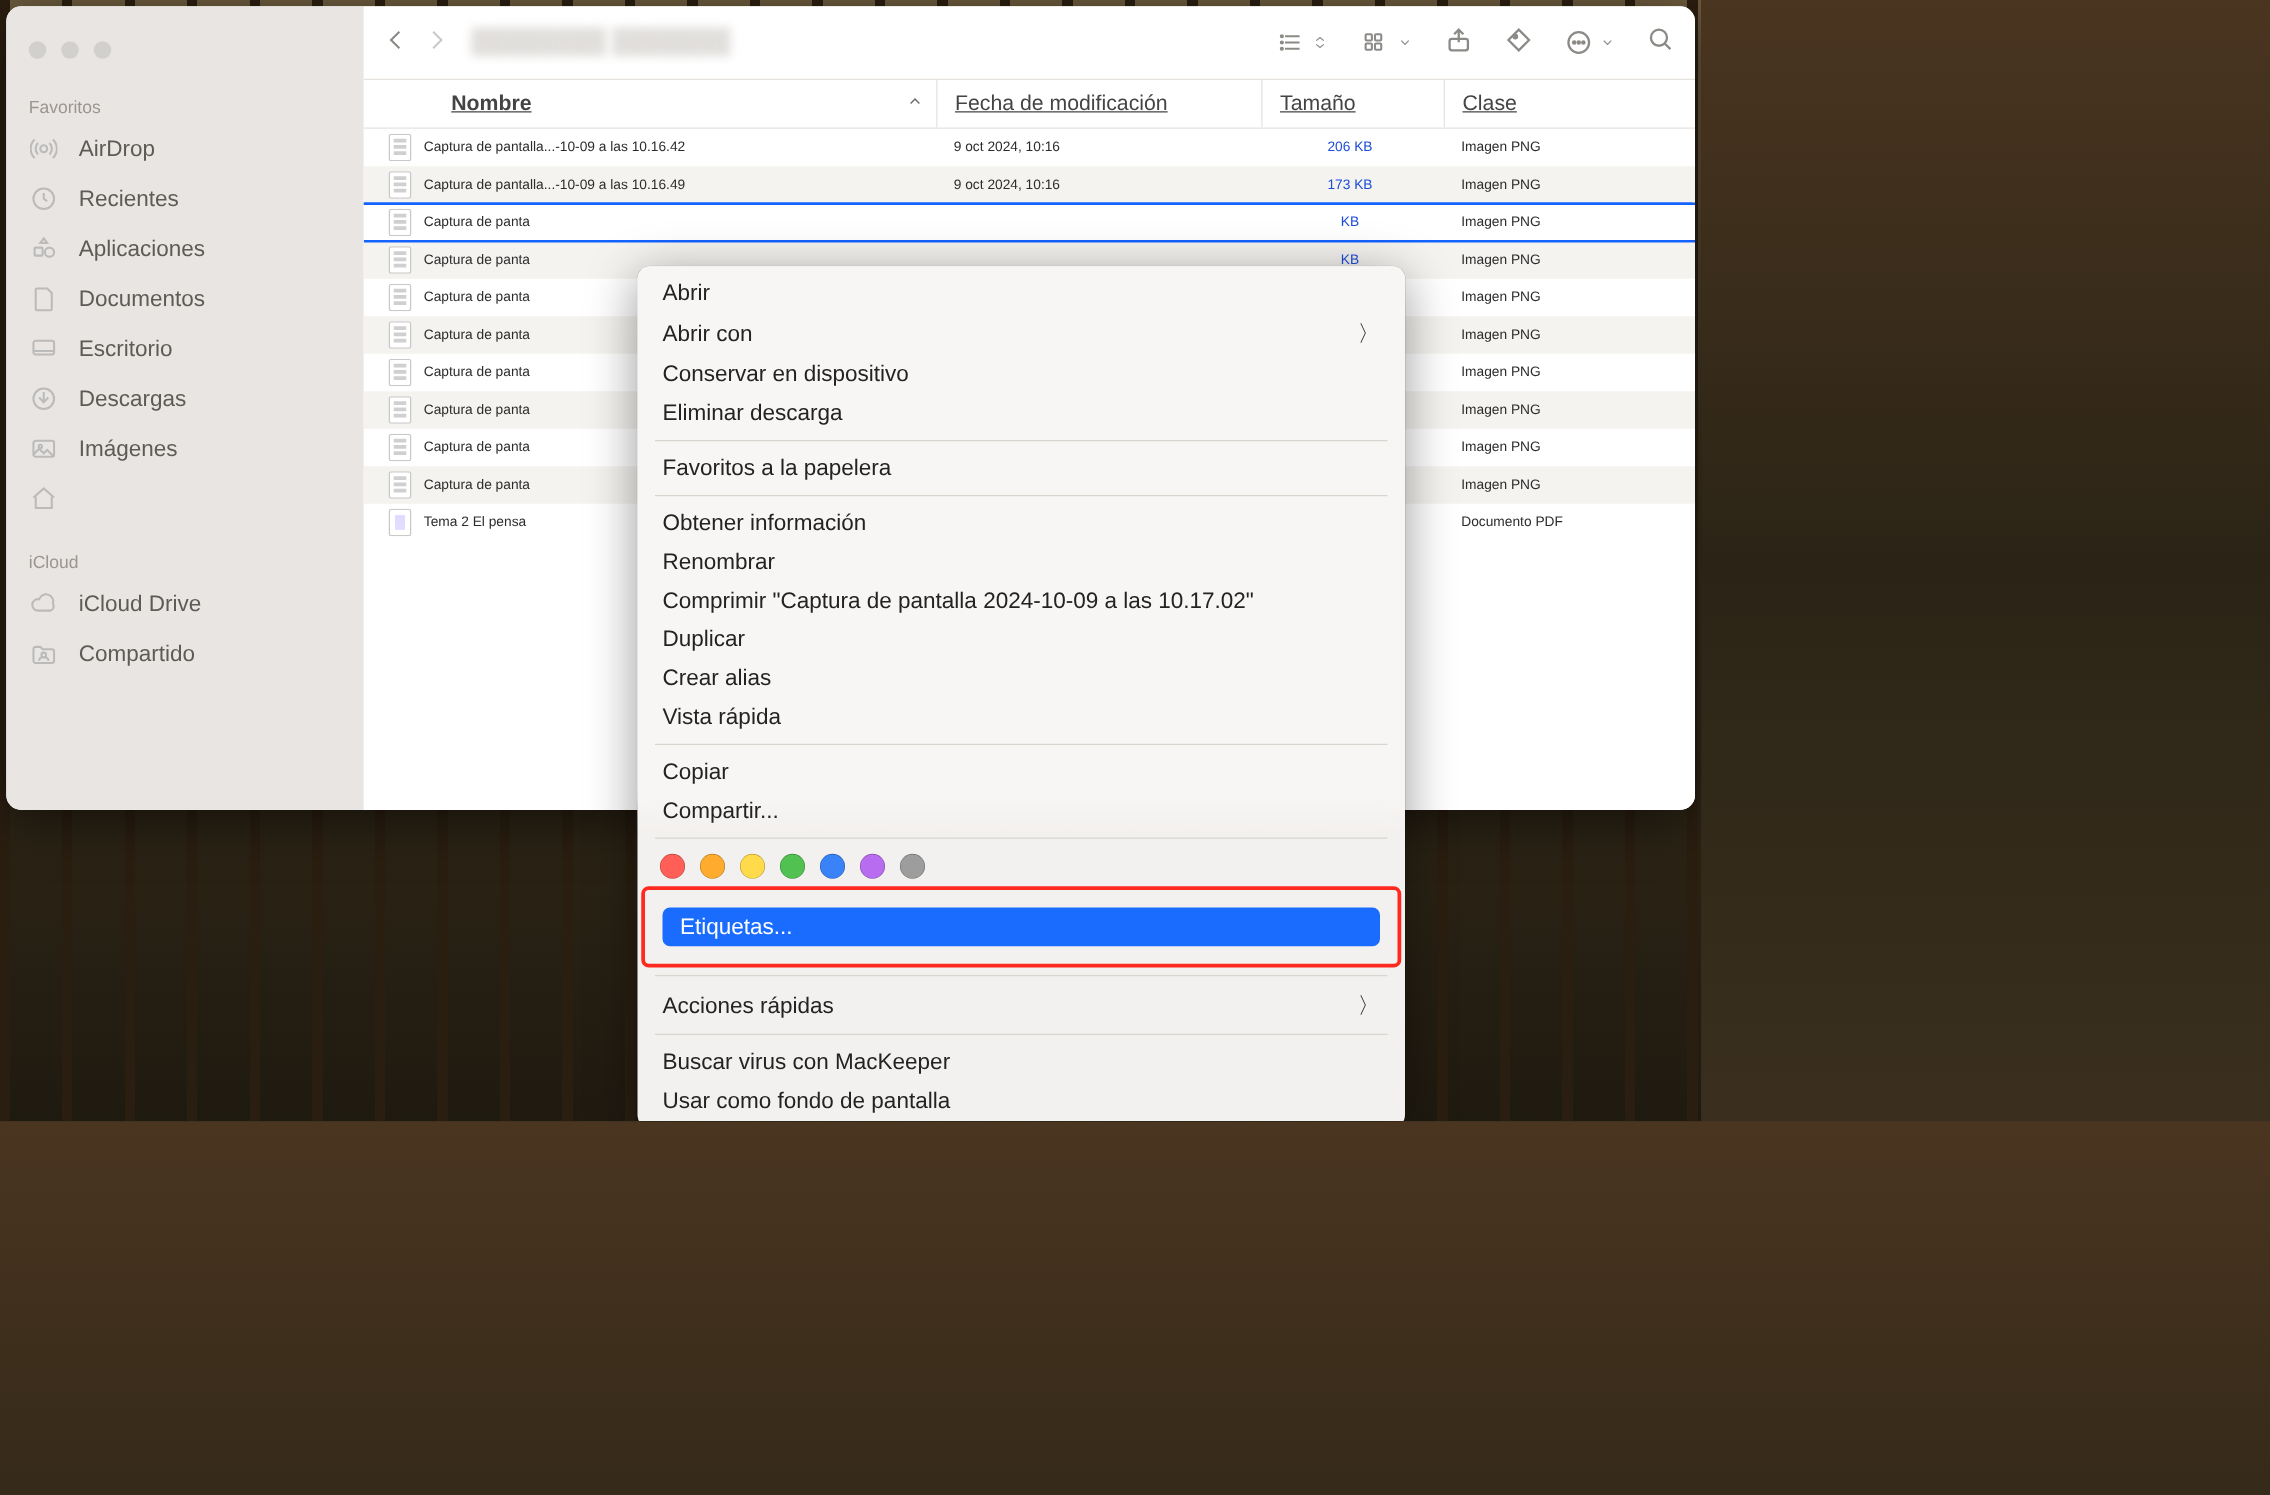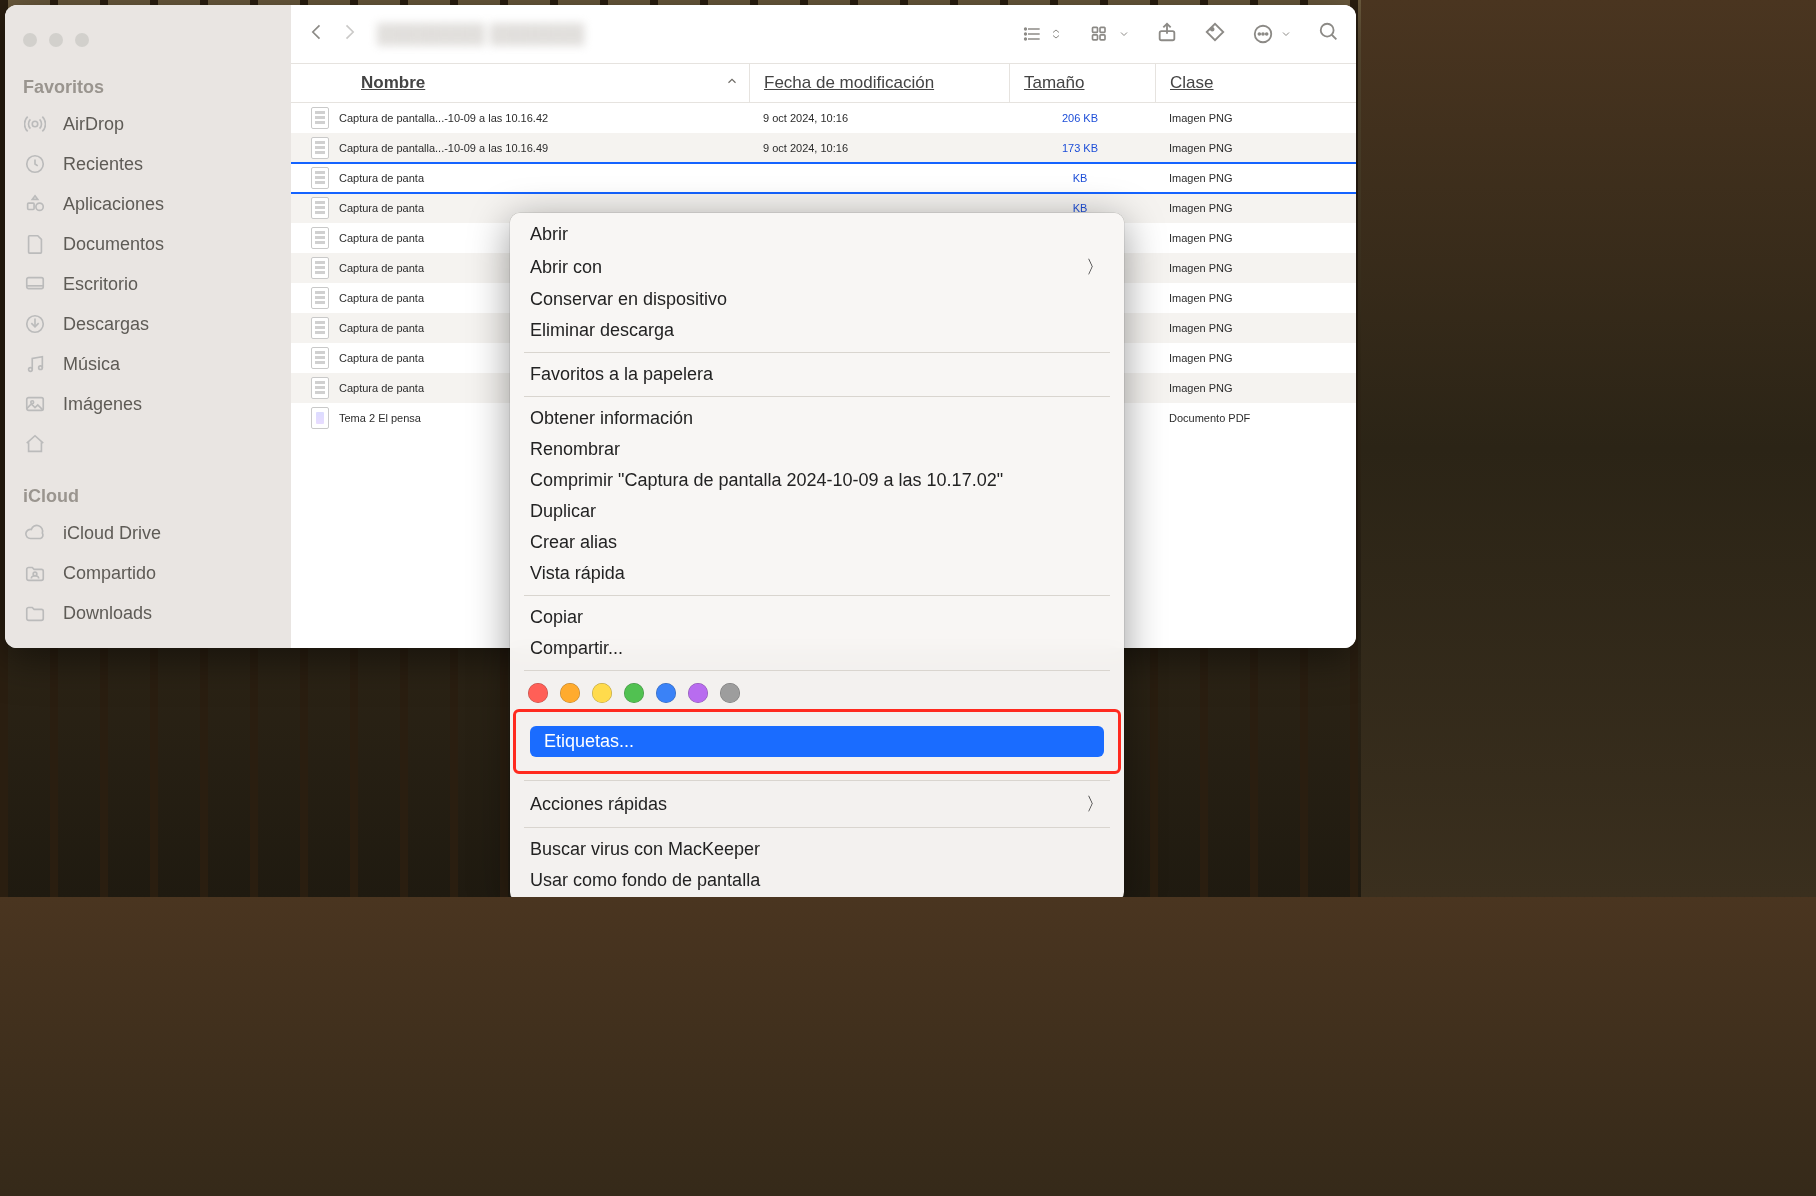--- a/index.html
+++ b/index.html
@@ -29,21 +29,21 @@
 .sidebar {
   width: 286px;
   background: #e9e5e2;
   border-right: none;
   padding: 20px 0 0 0;
   display: flex; flex-direction: column;
   font-size: 18px;
 }
 .traffic { display:flex; gap:12px; padding: 8px 0 8px 18px; }
 .dot { width:14px; height:14px; border-radius:50%; background:#d2d0cc; }
-.sec-title { color:#9a958f; font-size:18px; font-weight:700; padding: 22px 0 6px 18px; }
+.sec-title { color:#9a958f; font-size:14px; font-weight:400; padding: 22px 0 6px 18px; }
 .sb-item { display:flex; align-items:center; gap:16px; padding:8px 10px 8px 18px; color:#5e5b56; cursor:default; }
 .sb-item .ico { width:24px; height:24px; display:flex; align-items:center; justify-content:center; flex:none; }
 .sb-item svg { stroke:#bbbbbb; fill:none; stroke-width:1.8; }
 .sb-item.blur .lbl { filter: blur(4px); color:#888; }
 .main { flex:1; display:flex; flex-direction:column; background:#fff; position:relative; }
 .toolbar {
   height: 58px; display:flex; align-items:center; padding:0 16px; gap:14px;
   border-bottom: none;
 }
 .tb-nav { display:flex; gap:12px; align-items:center; }
@@ -181,30 +181,20 @@
               <circle cx="12" cy="12" r="9"></circle>
               <polyline points="8 11 12 15 16 11"></polyline>
               <line x1="12" y1="6" x2="12" y2="15"></line>
             </svg>
           </span>
           <span class="lbl">Descargas</span>
         </div>
         <div class="sb-item">
           <span class="ico">
             <svg width="22" height="22" viewBox="0 0 24 24">
-              <path d="M9 18V6l11-2v12"></path>
-              <circle cx="7" cy="18" r="2"></circle>
-              <circle cx="18" cy="16" r="2"></circle>
-            </svg>
-          </span>
-          <span class="lbl">Música</span>
-        </div>
-        <div class="sb-item">
-          <span class="ico">
-            <svg width="22" height="22" viewBox="0 0 24 24">
               <rect x="3" y="5" width="18" height="14" rx="2"></rect>
               <circle cx="9" cy="10" r="1.5"></circle>
               <path d="M3 17l5-5 4 4 3-3 6 6"></path>
             </svg>
           </span>
           <span class="lbl">Imágenes</span>
         </div>
         <div class="sb-item blur">
           <span class="ico">
             <svg width="22" height="22" viewBox="0 0 24 24">
@@ -227,28 +217,20 @@
         </div>
         <div class="sb-item">
           <span class="ico">
             <svg width="22" height="22" viewBox="0 0 24 24">
               <path d="M3 8a2 2 0 0 1 2-2h4l2 2h8a2 2 0 0 1 2 2v8a2 2 0 0 1-2 2H5a2 2 0 0 1-2-2z"></path>
               <circle cx="12" cy="13" r="2"></circle>
               <path d="M8 18c0-2 2-3 4-3s4 1 4 3"></path>
             </svg>
           </span>
           <span class="lbl">Compartido</span>
-        </div>
-        <div class="sb-item">
-          <span class="ico">
-            <svg width="22" height="22" viewBox="0 0 24 24">
-              <path d="M3 8a2 2 0 0 1 2-2h4l2 2h8a2 2 0 0 1 2 2v8a2 2 0 0 1-2 2H5a2 2 0 0 1-2-2z"></path>
-            </svg>
-          </span>
-          <span class="lbl">Downloads</span>
         </div>
       </div>
   </div>
 
   <div class="main">
     <div class="toolbar">
       <div class="tb-nav">
         <span><svg width="20" height="20" viewBox="0 0 24 24">
               <polyline points="15 4 7 12 15 20"></polyline>
             </svg></span>

